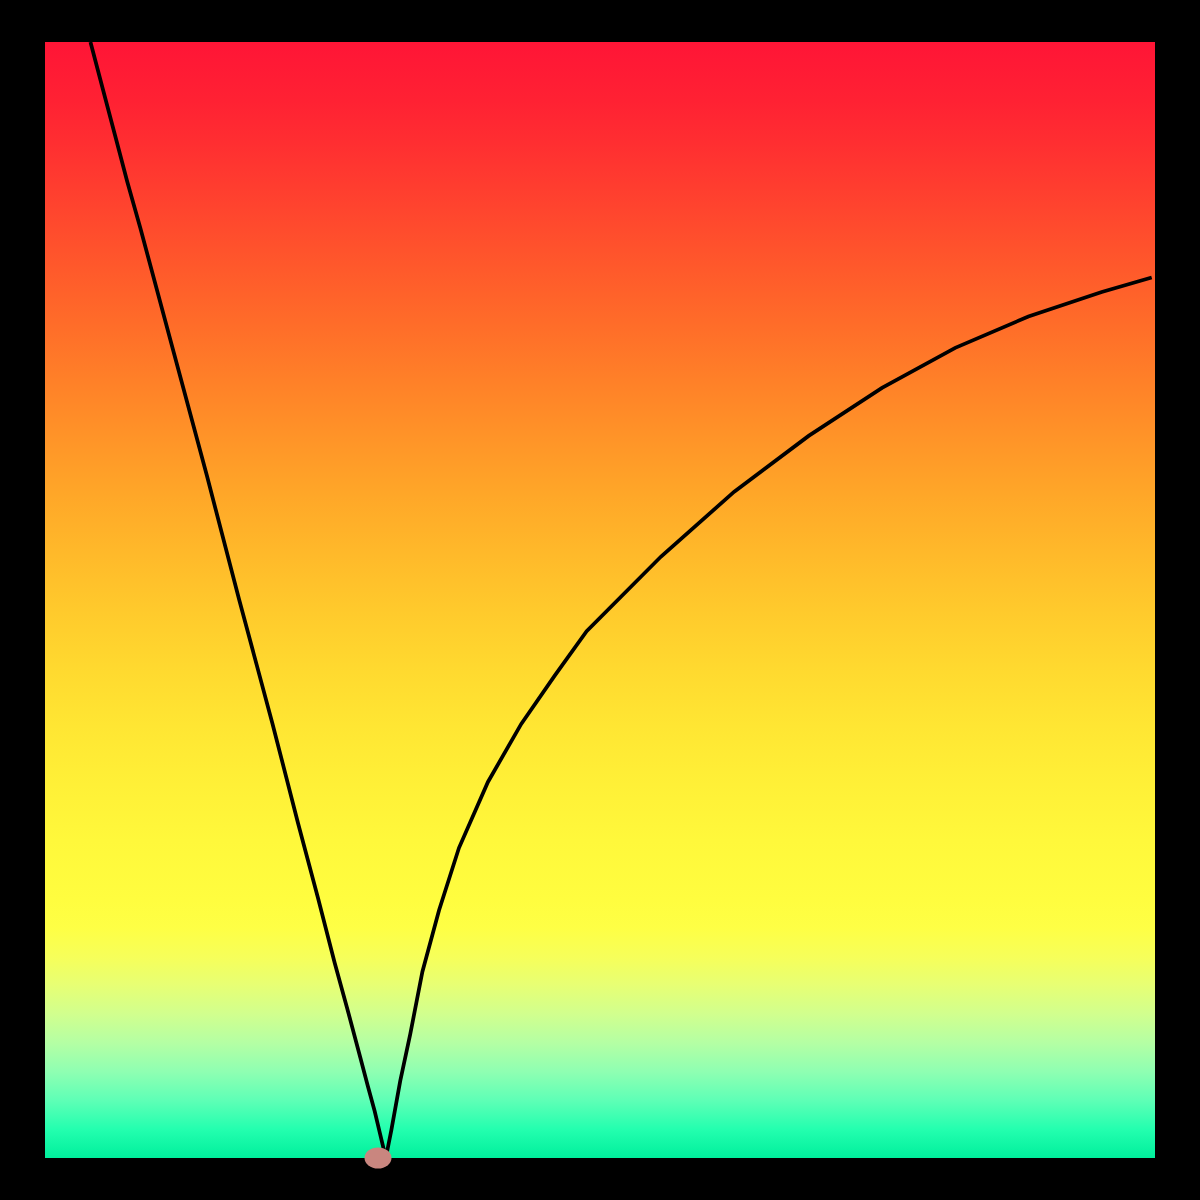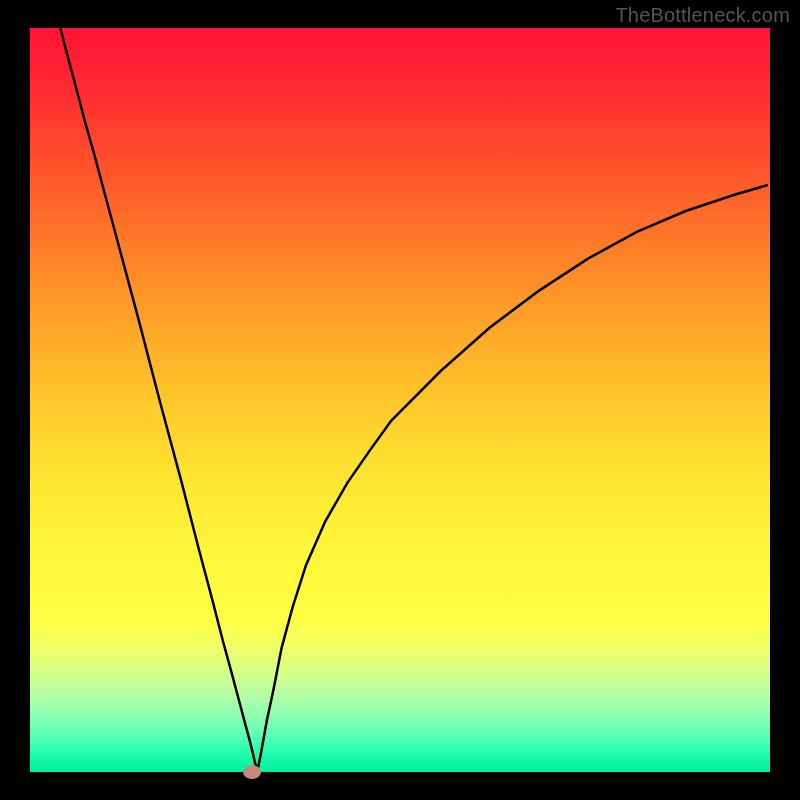--- a/index.html
+++ b/index.html
@@ -26,21 +26,20 @@
     letter-spacing: 0.2px;
   }
   svg {
     display: block;
   }
 </style>
 </head>
 <body>
 
 <div class="chart-wrap">
-  <div class="watermark">TheBottleneck.com</div>
 
   <svg width="800" height="800" viewBox="0 0 800 800">
     <defs>
       <linearGradient id="bg-grad" x1="0" y1="0" x2="0" y2="1">
           <stop offset="0.00%" stop-color="#ff1536"></stop>
           <stop offset="5.20%" stop-color="#ff2133"></stop>
           <stop offset="9.00%" stop-color="#ff2e31"></stop>
           <stop offset="14.80%" stop-color="#ff442e"></stop>
           <stop offset="20.00%" stop-color="#ff582b"></stop>
           <stop offset="25.20%" stop-color="#ff6c29"></stop>

